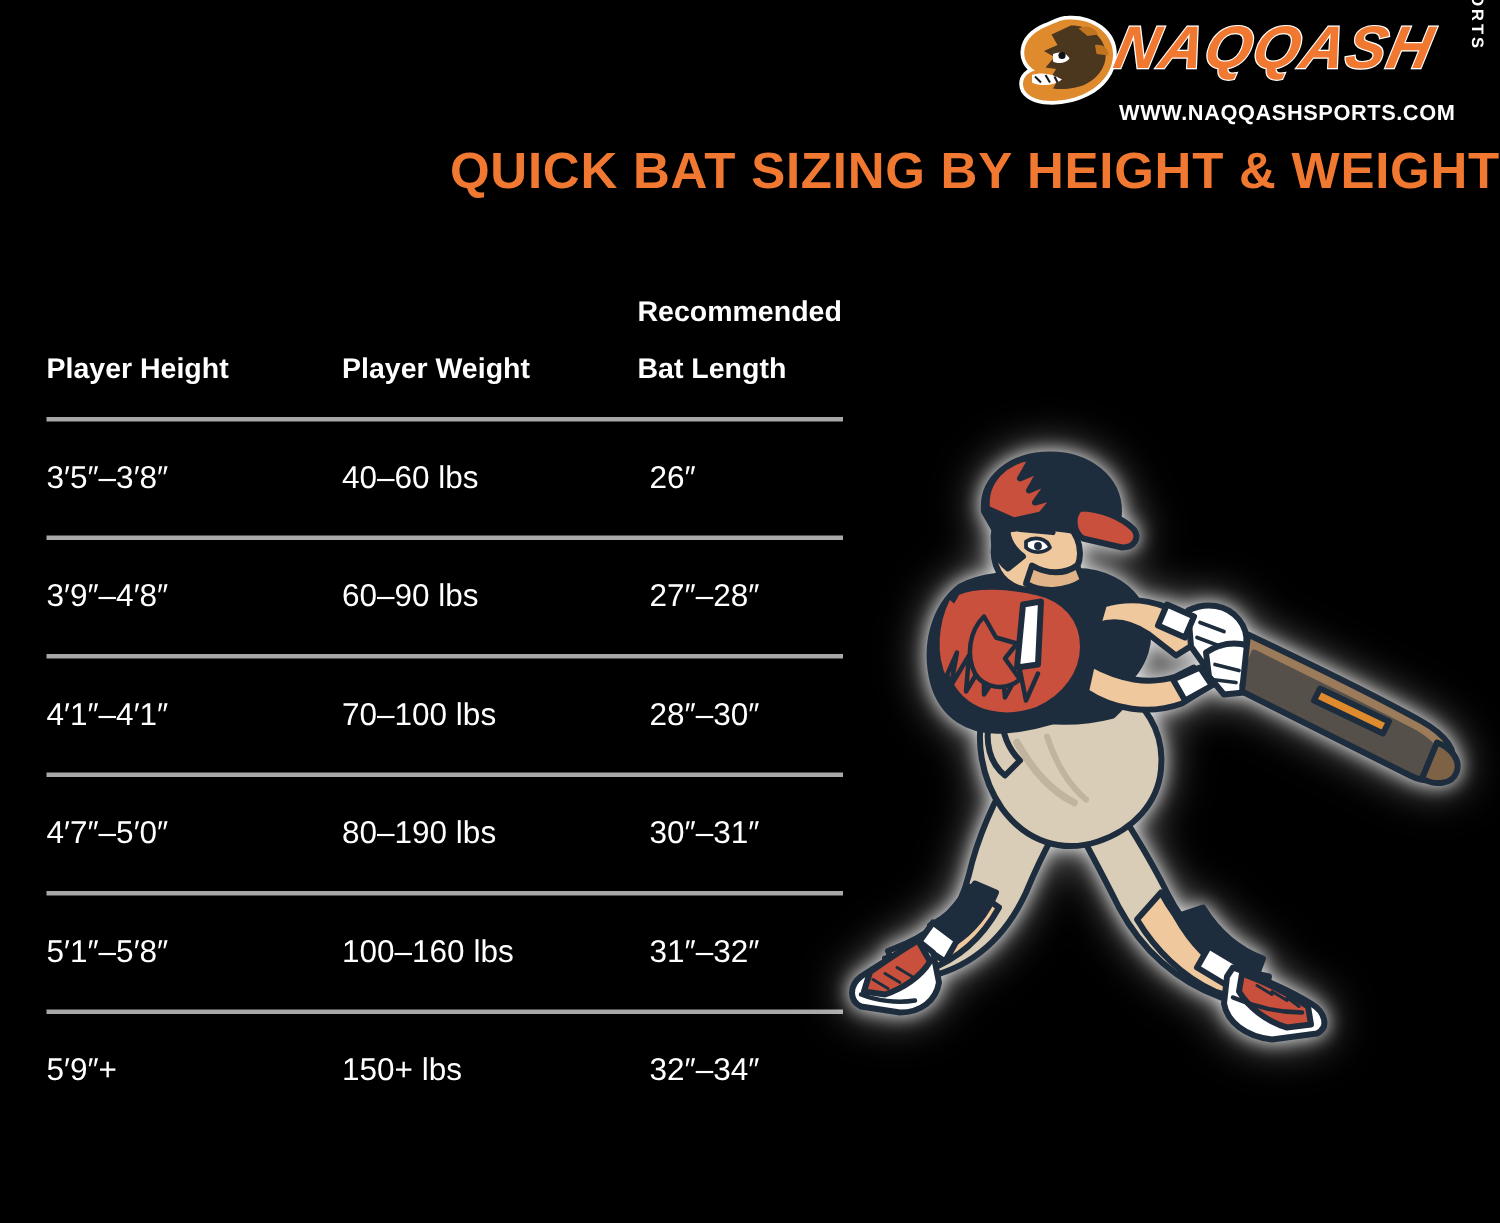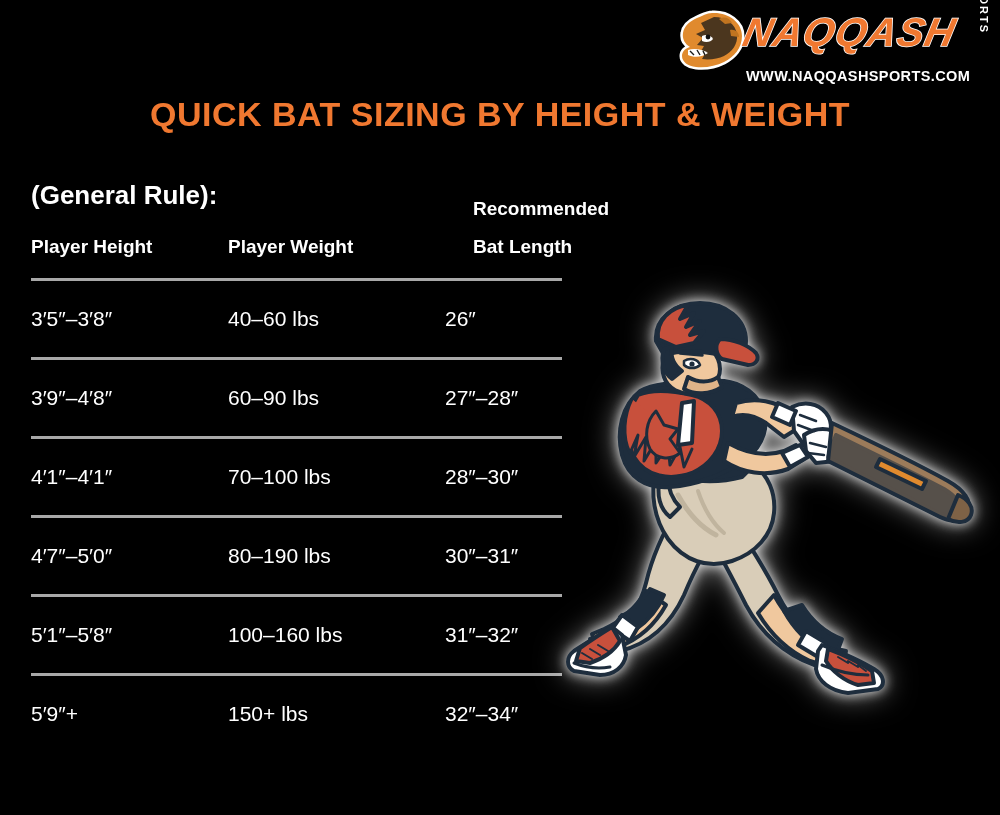--- a/index.html
+++ b/index.html
@@ -32,21 +32,21 @@
     position:absolute; right:2px; top:30px;
     font-size:11px; font-weight:bold; color:#ffffff;
     letter-spacing:2px;
     transform:rotate(90deg); transform-origin:right top;
     white-space:nowrap;
   }
 
   
   .title {
     position:absolute; left:0; right:0; top:95px;
-    text-align:center;
+    text-align:right;
     font-size:34px; font-weight:bold;
     letter-spacing:0.5px;
     color:#F07830;
     white-space:nowrap;
   }
 
   
   .table-wrap { position:absolute; left:31px; top:180px; width:535px; }
   .thead { position:relative; height:98px; }
   .gen-rule {
@@ -54,32 +54,32 @@
     font-size:26px; font-weight:bold; color:#ffffff;
     white-space:nowrap;
   }
   .col-h {
     position:absolute;
     font-size:19px; font-weight:bold; color:#ffffff;
     white-space:nowrap; line-height:38px;
   }
   .col-h.c1 { left:0;   top:48px; }
   .col-h.c2 { left:197px; top:48px; }
-  .col-h.c3 { left:394px; top:10px; width:150px; white-space:normal; line-height:38px;margin-left:48px; }
+  .col-h.c3 { left:394px; top:10px; width:150px; white-space:normal; line-height:38px; }
 
   .divider { height:3px; background:#A8A8A8; width:531px; }
 
   .row { position:relative; height:76px; }
   .cell {
     position:absolute; top:26px;
     font-size:21px; color:#ffffff; white-space:nowrap;
   }
   .cell.c1 { left:0; }
   .cell.c2 { left:197px;text-align:right; }
-  .cell.c3 { left:414px; }
+  .cell.c3 { left:402px; }
 
   
   .player { position:absolute; left:560px; top:295px; width:440px; height:450px; }
   .player svg { width:100%; height:100%; display:block;
     filter: drop-shadow(0 0 6px rgba(255,255,255,0.85)) drop-shadow(0 0 14px rgba(255,255,255,0.5)); }
 </style>
 </head>
 <body>
 
 <div id="root">
@@ -103,21 +103,20 @@
     <div class="brand-word">NAQQASH</div>
     <div class="brand-url">WWW.NAQQASHSPORTS.COM</div>
     <div class="brand-sports">SPORTS</div>
   </div>
 
   <div class="title">QUICK BAT SIZING BY HEIGHT &amp; WEIGHT</div>
 
   <div class="table-wrap">
 
     <div class="thead">
-      <div class="gen-rule">(General Rule):</div>
       <div class="col-h c2">Player Weight</div>
       <div class="col-h c1">Player Height</div>
       <div class="col-h c3">Recommended Bat Length</div>
     </div>
 
     <div class="divider"></div>
 
     <div class="row">
       <div class="cell c1">3′5″–3′8″</div>
       <div class="cell c2">40–60 lbs</div>

